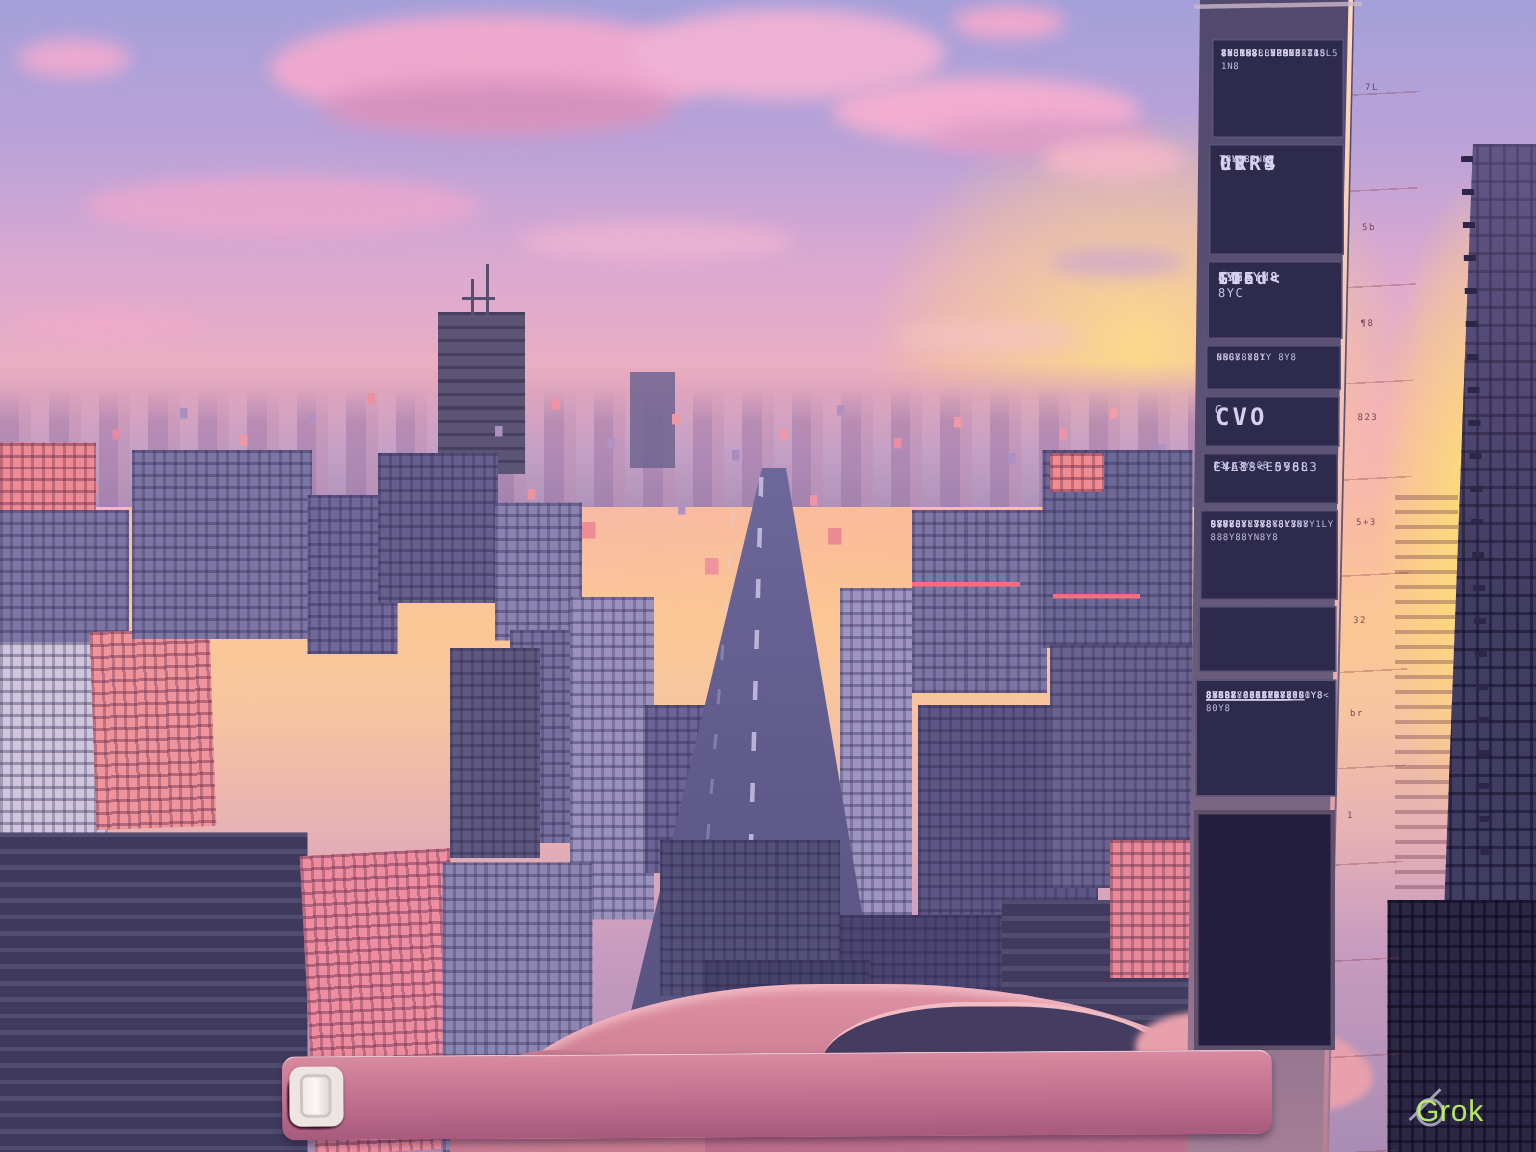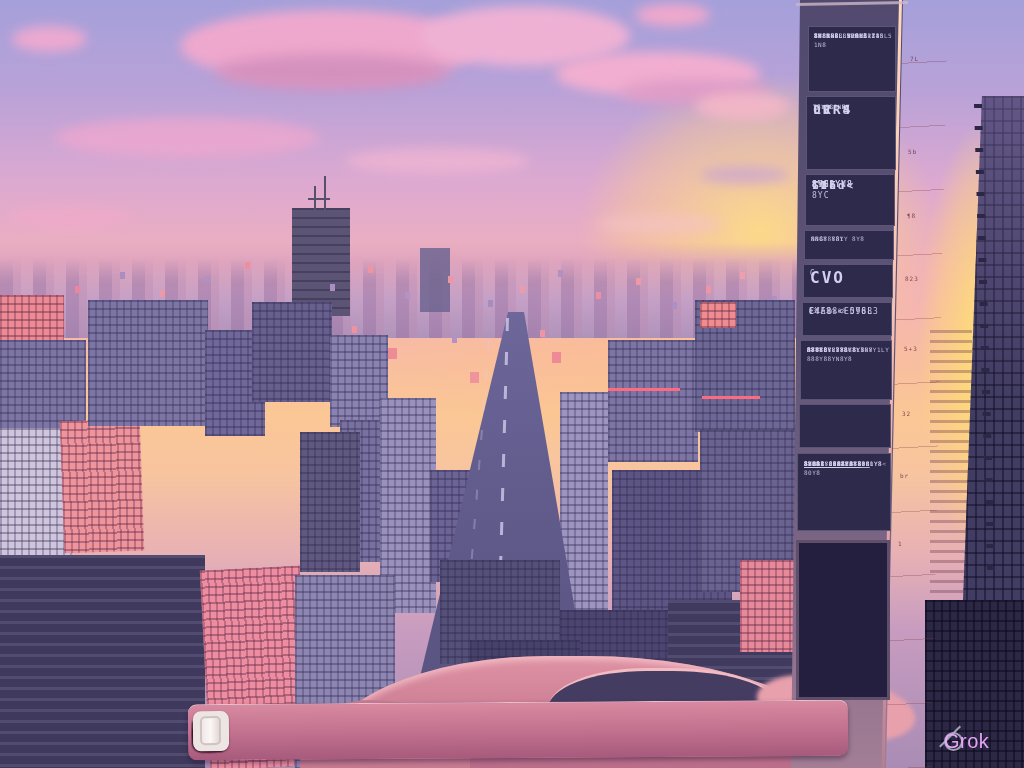--- a/index.html
+++ b/index.html
@@ -182,21 +182,21 @@
   .ic17{border-radius:8px;}
   .ic17 .g{left:6px;top:9px;width:12px;height:10px;border-radius:3px;background:#e8ecf8;}
   .ic17 .g2{left:16px;top:13px;width:8px;height:7px;border-radius:50%;background:#9fc0ee;}
   .ic18{width:36px!important;height:40px!important;border-radius:8px;margin-top:-4px;}
   .ic18 .g{left:7px;top:5px;width:21px;height:29px;border-radius:5px;border:2px solid #cfc4c4;background:linear-gradient(90deg,#efe8e6,#fbf7f5 50%,#e3d8d8);}
 
   
   .wm{left:944px;top:724px;width:76px;height:34px;display:flex;align-items:center;gap:7px;}
   .wm-logo{position:static;width:19px;height:19px;border:2.2px solid #b0aec4;border-radius:50%;flex:0 0 auto;opacity:.9;}
   .wm-slash{left:949px;top:722px;width:2.2px;height:29px;background:#b0aec4;transform:rotate(45deg);opacity:.9;}
-  .wm-text{position:static;font-size:20px;letter-spacing:.5px;color:#f0abfc;opacity:.95;
+  .wm-text{position:static;font-size:20px;letter-spacing:.5px;color:#bef264;opacity:.95;
     font-family:"Liberation Sans",sans-serif;font-weight:500;}
 </style>
 </head>
 <body>
 
 <div id="canvas">
 
   <div class="sky"></div>
   <div class="sunglow"></div>
   <div class="sunglow2"></div>

